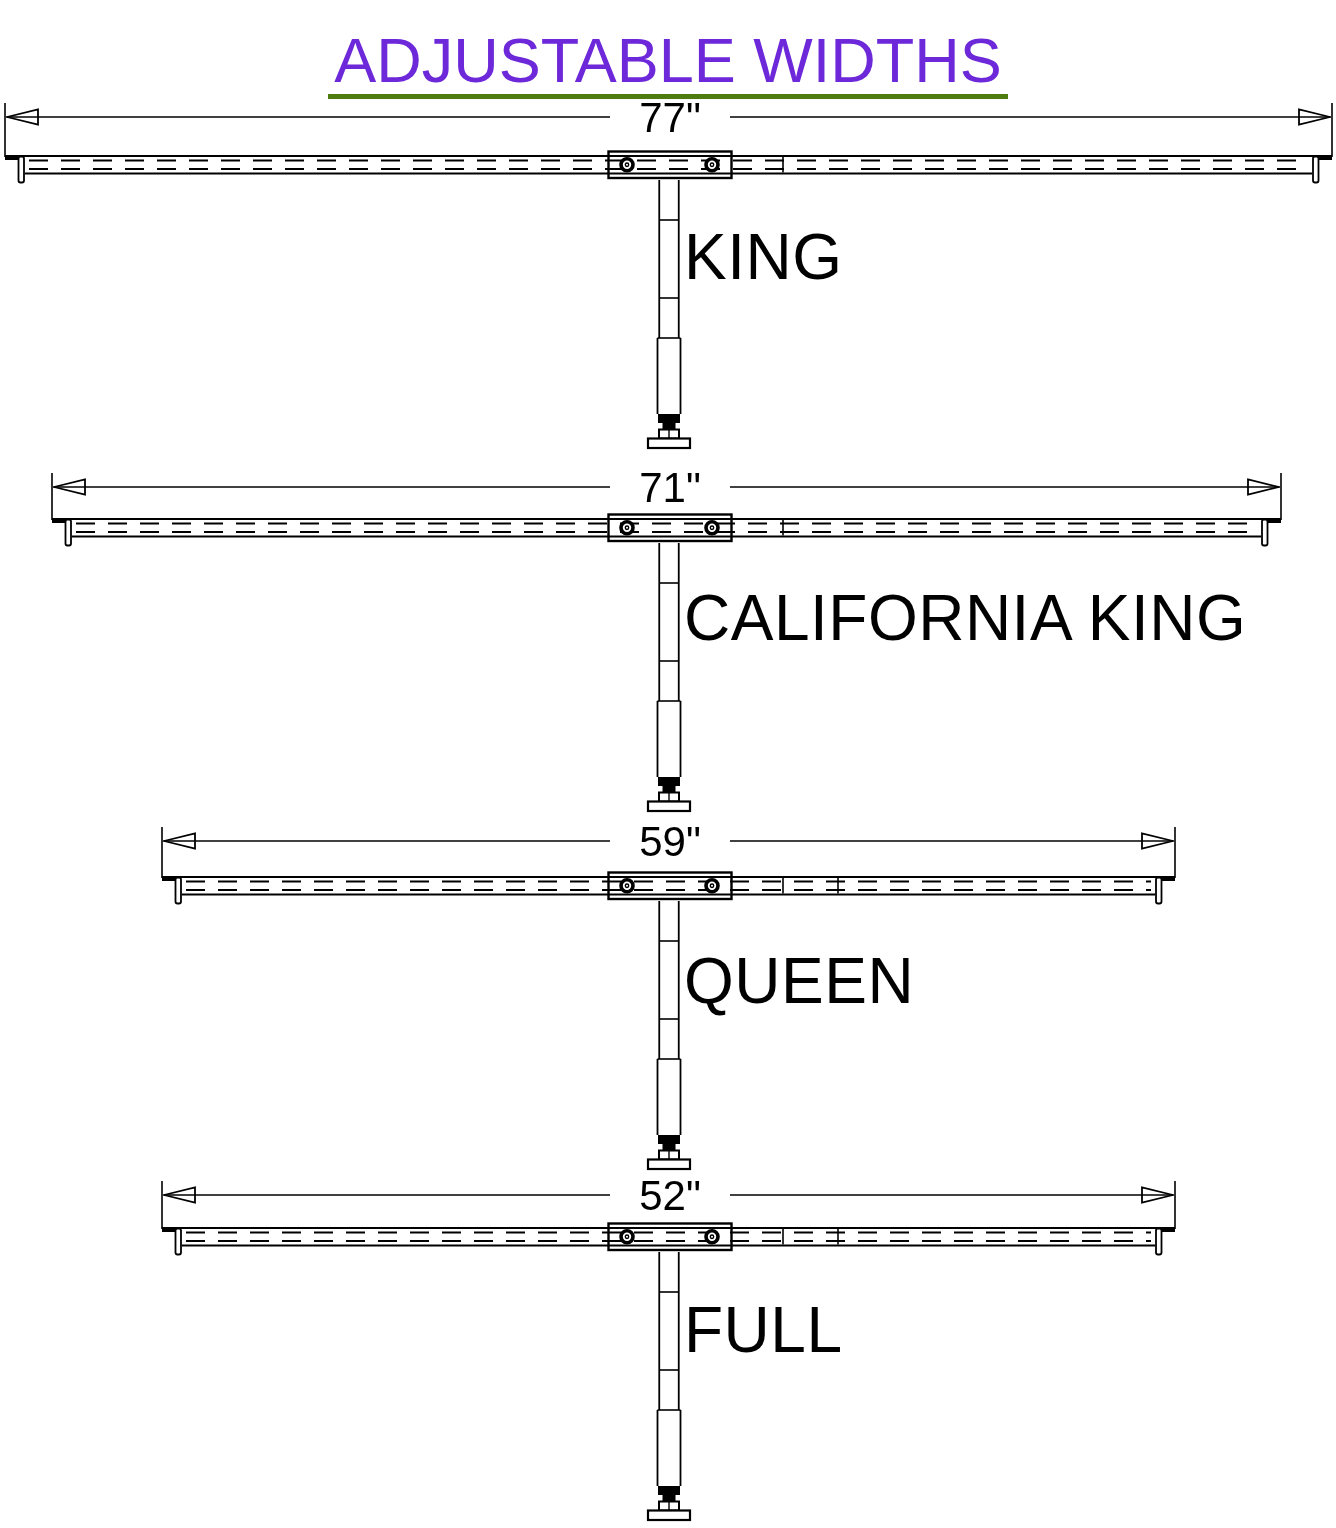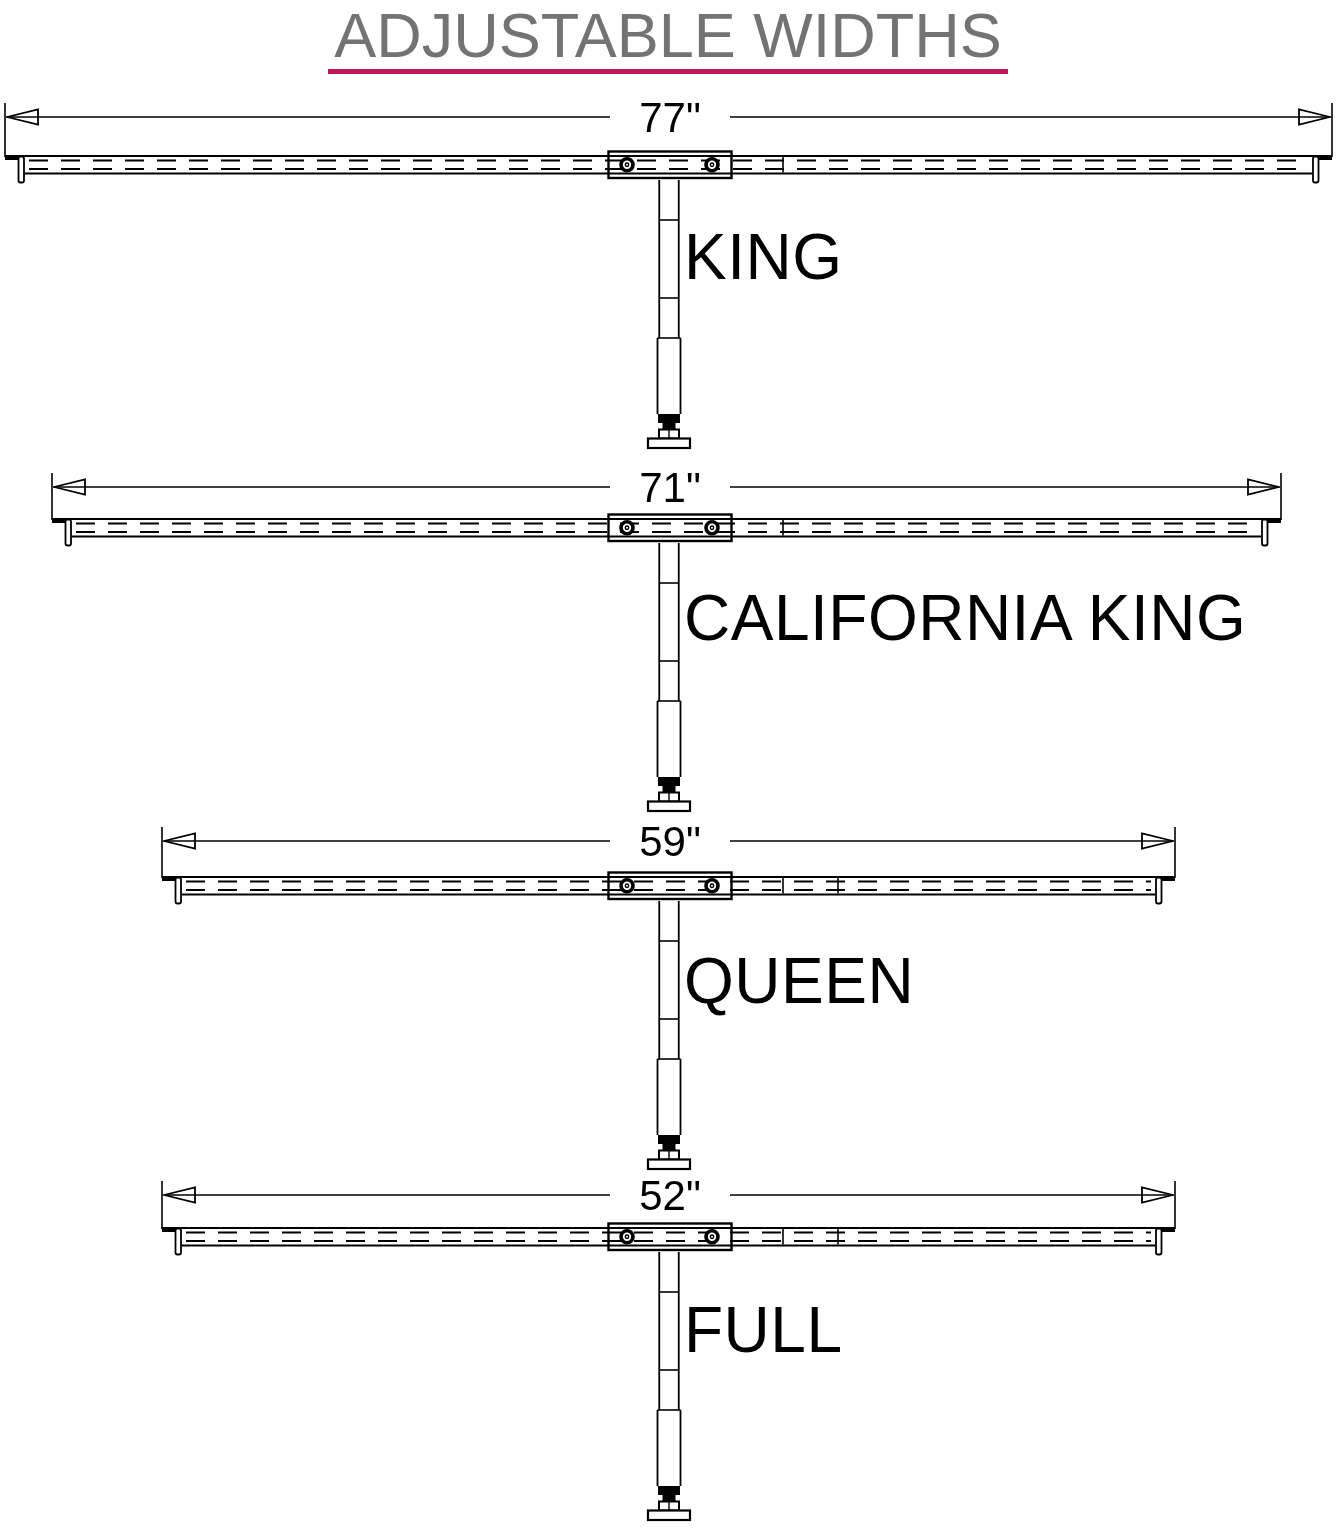--- a/index.html
+++ b/index.html
@@ -16,24 +16,25 @@
     top:2px;
     left:0;
     right:0;
     text-align:center;
     z-index:2;
   }
   .title span{
     display:inline-block;
     font-size:63px;
     line-height:1.05;
-    color:#737373;
+    color:#6d28d9;
     letter-spacing:0px;
-    border-bottom:5px solid #be185d;
+    border-bottom:5px solid #4d7c0f;
     padding:0 6px 1px 6px;
+    margin-top:25px;
   }
   svg{position:absolute;top:0;left:0;}
 </style>
 </head>
 <body>
 
 <div class="page">
   <div class="title">
     <span>ADJUSTABLE WIDTHS</span>
   </div>

